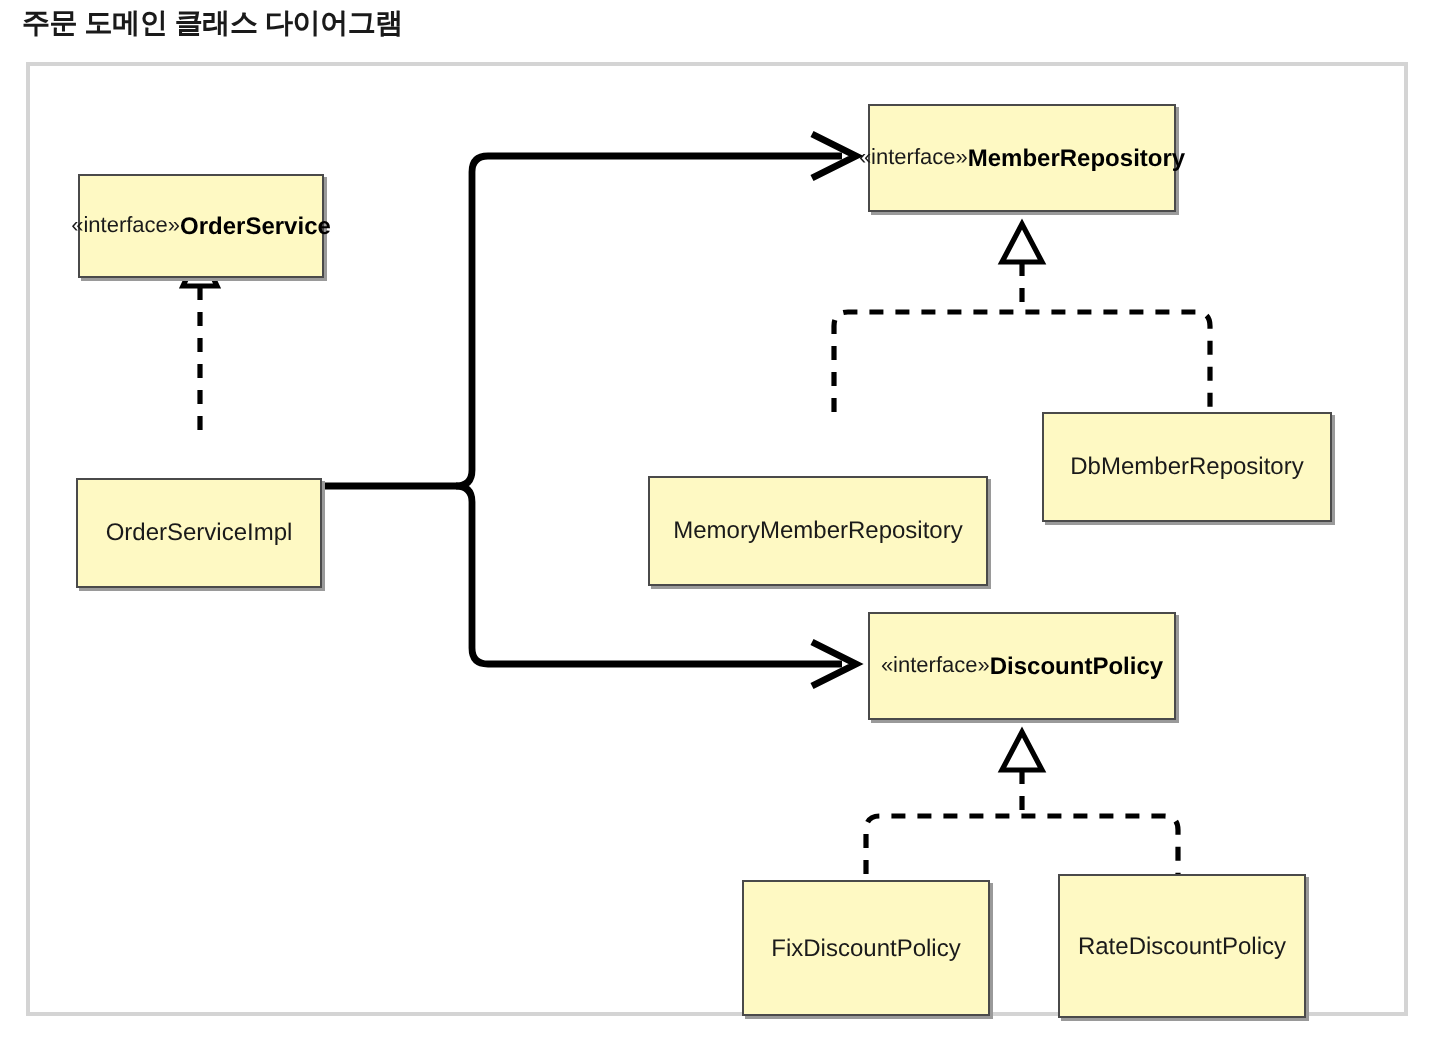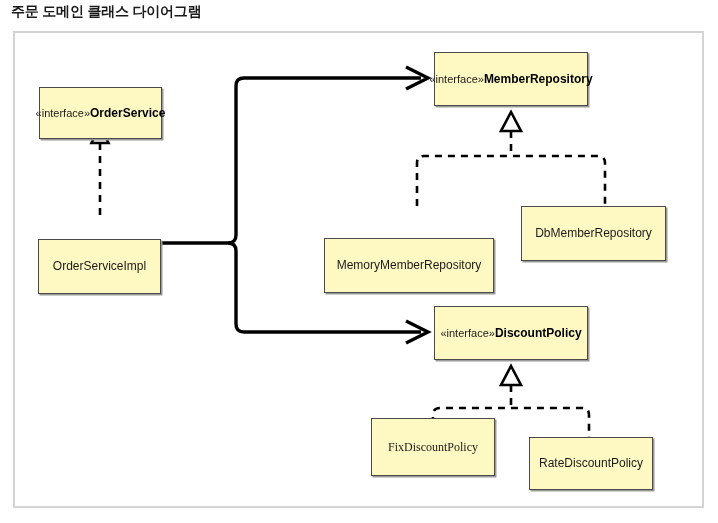--- a/index.html
+++ b/index.html
@@ -136,19 +136,19 @@
 
 <div class="uml-box" style="left:521px; top:206px; width:145px; height:55px;text-align:right;">
   <div class="cls-name">DbMemberRepository</div>
 </div>
 
 <div class="uml-box" style="left:434px; top:306px; width:154px; height:54px;">
   <div class="stereotype">«interface»</div>
   <div class="cls-name-bold">DiscountPolicy</div>
 </div>
 
-<div class="uml-box" style="left:371px; top:418px; width:124px; height:58px;font-family:Liberation Serif, serif;">
+<div class="uml-box" style="left:371px; top:440px; width:124px; height:68px;">
   <div class="cls-name">FixDiscountPolicy</div>
 </div>
 
-<div class="uml-box" style="left:529px; top:437px; width:124px; height:53px;">
+<div class="uml-box" style="left:529px; top:437px; width:124px; height:72px;">
   <div class="cls-name">RateDiscountPolicy</div>
 </div>
 
 </body></html>

